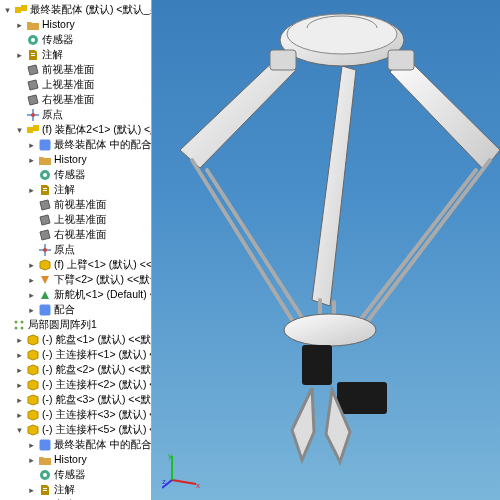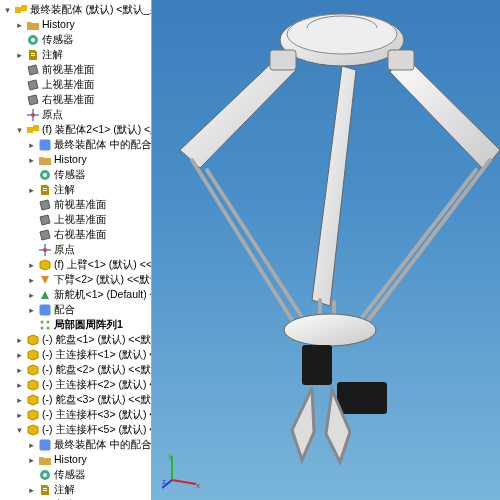--- a/index.html
+++ b/index.html
@@ -224,21 +224,21 @@
         <div class="tree-row" style="padding-left: 26px;">
           <span class="exp">▸</span>
           <span class="icn">
             <svg width="14" height="14" viewBox="0 0 14 14">
               <rect class="i-mate" x="2" y="2" width="10" height="10" rx="1" fill="#dce8fb" stroke="#5b8def"></rect>
               <text x="4" y="10" font-size="8" fill="#5b8def">⌀</text>
             </svg>
           </span>
           <span class="lbl">配合</span>
         </div>
-        <div class="tree-row" style="padding-left: 26px; font-weight: bold;">
+        <div class="tree-row" style="">
           <span class="exp"></span>
           <span class="icn">
             <svg width="14" height="14" viewBox="0 0 14 14">
               <circle cx="4" cy="4" r="1.5" fill="#6aa84f"></circle>
               <circle cx="10" cy="4" r="1.5" fill="#6aa84f"></circle>
               <circle cx="4" cy="10" r="1.5" fill="#6aa84f"></circle>
               <circle cx="10" cy="10" r="1.5" fill="#6aa84f"></circle>
             </svg>
           </span>
           <span class="lbl">局部圆周阵列1</span>

